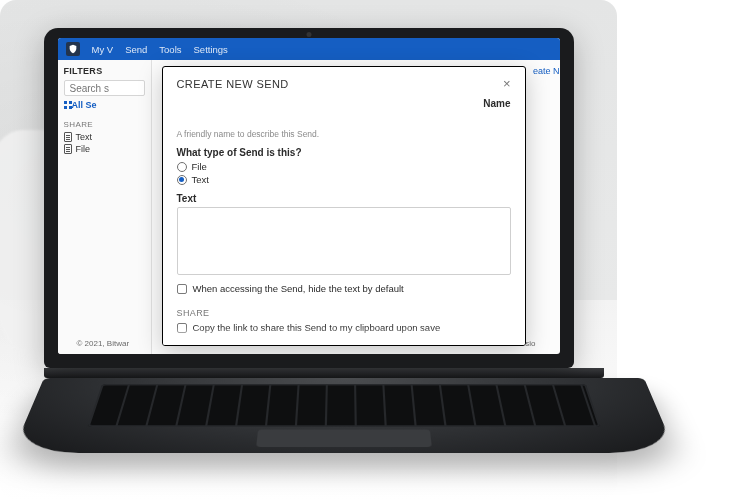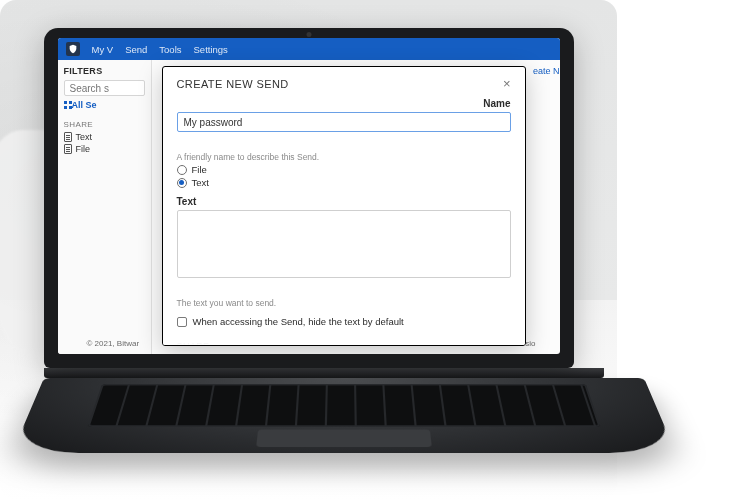--- a/index.html
+++ b/index.html
@@ -141,44 +141,43 @@
             <div class="type-row">
               <span class="doc-icon"></span>
               <span>File</span>
             </div>
           </div>
           <div class="main">
             <span class="create-link">eate N</span>
             <span class="footer-right">Versio</span>
           </div>
         </div>
-        <span class="footer-left" style="position:absolute;left:22px;bottom:6px;padding-left:7px;">© 2021, Bitwar</span>
+        <span class="footer-left" style="position:absolute;left:12px;bottom:6px;padding-left:7px;">© 2021, Bitwar</span>
 
         <div class="backdrop"></div>
         <div class="modal">
           <div class="modal-h">
             <span class="modal-title">CREATE NEW SEND</span>
             <span class="close">×</span>
           </div>
           <div class="label">Name</div>
-          <input class="txt-input" value="My password" style="">
           <div class="hint">A friendly name to describe this Send.</div>
 
+          <div class="label-plain">What type of Send is this?</div>
           <div class="radio-row">
             <span class="radio"></span>
             <span>File</span>
           </div>
           <div class="radio-row">
             <span class="radio sel"></span>
             <span>Text</span>
           </div>
 
           <div class="label-plain">Text</div>
           <div class="textarea"></div>
-          <div class="hint">The text you want to send.</div>
 
           <div class="chk-row">
             <span class="chk"></span>
             <span>When accessing the Send, hide the text by default</span>
           </div>
 
           <div class="section-h">SHARE</div>
           <div class="chk-row" style="margin-top:2px;">
             <span class="chk"></span>
             <span>Copy the link to share this Send to my clipboard upon save</span>

